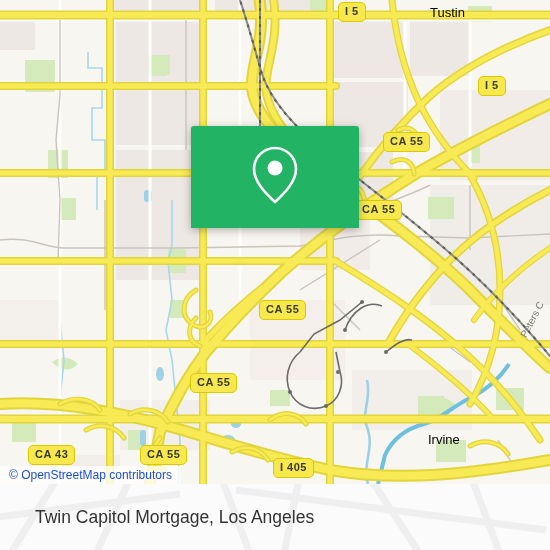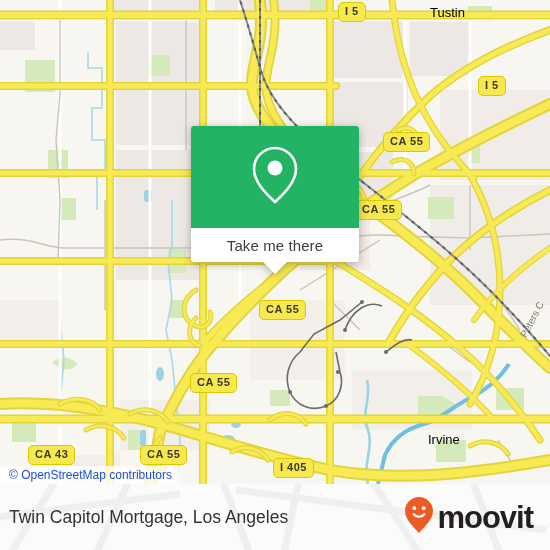--- a/index.html
+++ b/index.html
@@ -131,21 +131,21 @@
     overflow: hidden;
   }
   .footer-watermark {
     position: absolute;
     left: 0; top: 0;
     width: 550px; height: 66px;
     opacity: 1;
   }
   .footer-title {
     position: relative;
-    margin-left: 9px;
+    margin-left: 35px;
     color: #333333;
     font-family: "Liberation Sans", sans-serif;
     font-size: 17.5px;
     white-space: nowrap;
   }
   .brand {
     position: absolute;
     right: 17px;
     top: 50%;
     transform: translateY(-50%);
@@ -404,24 +404,20 @@
 
     <div class="popup">
       <div class="popup-body">
         <span>
           <svg width="54" height="64" viewBox="0 0 54 64" xmlns="http://www.w3.org/2000/svg">
             <path d="M27 5 C 15.4 5 6 14.4 6 26 C 6 39 18 50.5 27 59 C 36 50.5 48 39 48 26 C 48 14.4 38.6 5 27 5 Z" fill="none" stroke="#ffffff" stroke-width="2.6" stroke-linejoin="round"></path>
             <circle cx="27" cy="25" r="7.5" fill="#ffffff"></circle>
           </svg>
         </span>
       </div>
-      <div class="popup-action">
-        <span class="popup-action-label">Take me there</span>
-        <span class="popup-tail"></span>
-      </div>
     </div>
 
     <div class="attribution">
       <span>© OpenStreetMap contributors</span>
     </div>
   </div>
 
   <div class="footer">
     <svg class="footer-watermark" width="550" height="66" viewBox="0 0 550 66" xmlns="http://www.w3.org/2000/svg">
       <g stroke="#efefef" stroke-width="7" fill="none">
@@ -429,26 +425,15 @@
         <path d="M132 -10 L96 70"></path>
         <path d="M220 -10 L250 70"></path>
         <path d="M300 -10 L284 70"></path>
         <path d="M370 -6 L420 70"></path>
         <path d="M470 -10 L500 70"></path>
         <path d="M-10 34 L180 10"></path>
         <path d="M236 6 L546 46"></path>
       </g>
     </svg>
     <div class="footer-title">Twin Capitol Mortgage, Los Angeles</div>
-    <div class="brand">
-      <span>
-        <svg width="30" height="38" viewBox="0 0 30 38" xmlns="http://www.w3.org/2000/svg">
-          <path d="M15 1 C 7.3 1 1 7.3 1 15 C 1 23.5 10.2 31.5 15 37 C 19.8 31.5 29 23.5 29 15 C 29 7.3 22.7 1 15 1 Z" fill="#ec5b25"></path>
-          <circle cx="10.3" cy="12.2" r="1.9" fill="#ffffff"></circle>
-          <circle cx="19.7" cy="12.2" r="1.9" fill="#ffffff"></circle>
-          <path d="M9.6 18.2 C 12 21.6 18 21.6 20.4 18.2" stroke="#ffffff" stroke-width="2.1" fill="none" stroke-linecap="round"></path>
-        </svg>
-      </span>
-      <span class="brand-name">moovit</span>
-    </div>
   </div>
 
 </div>
 
 </body></html>

